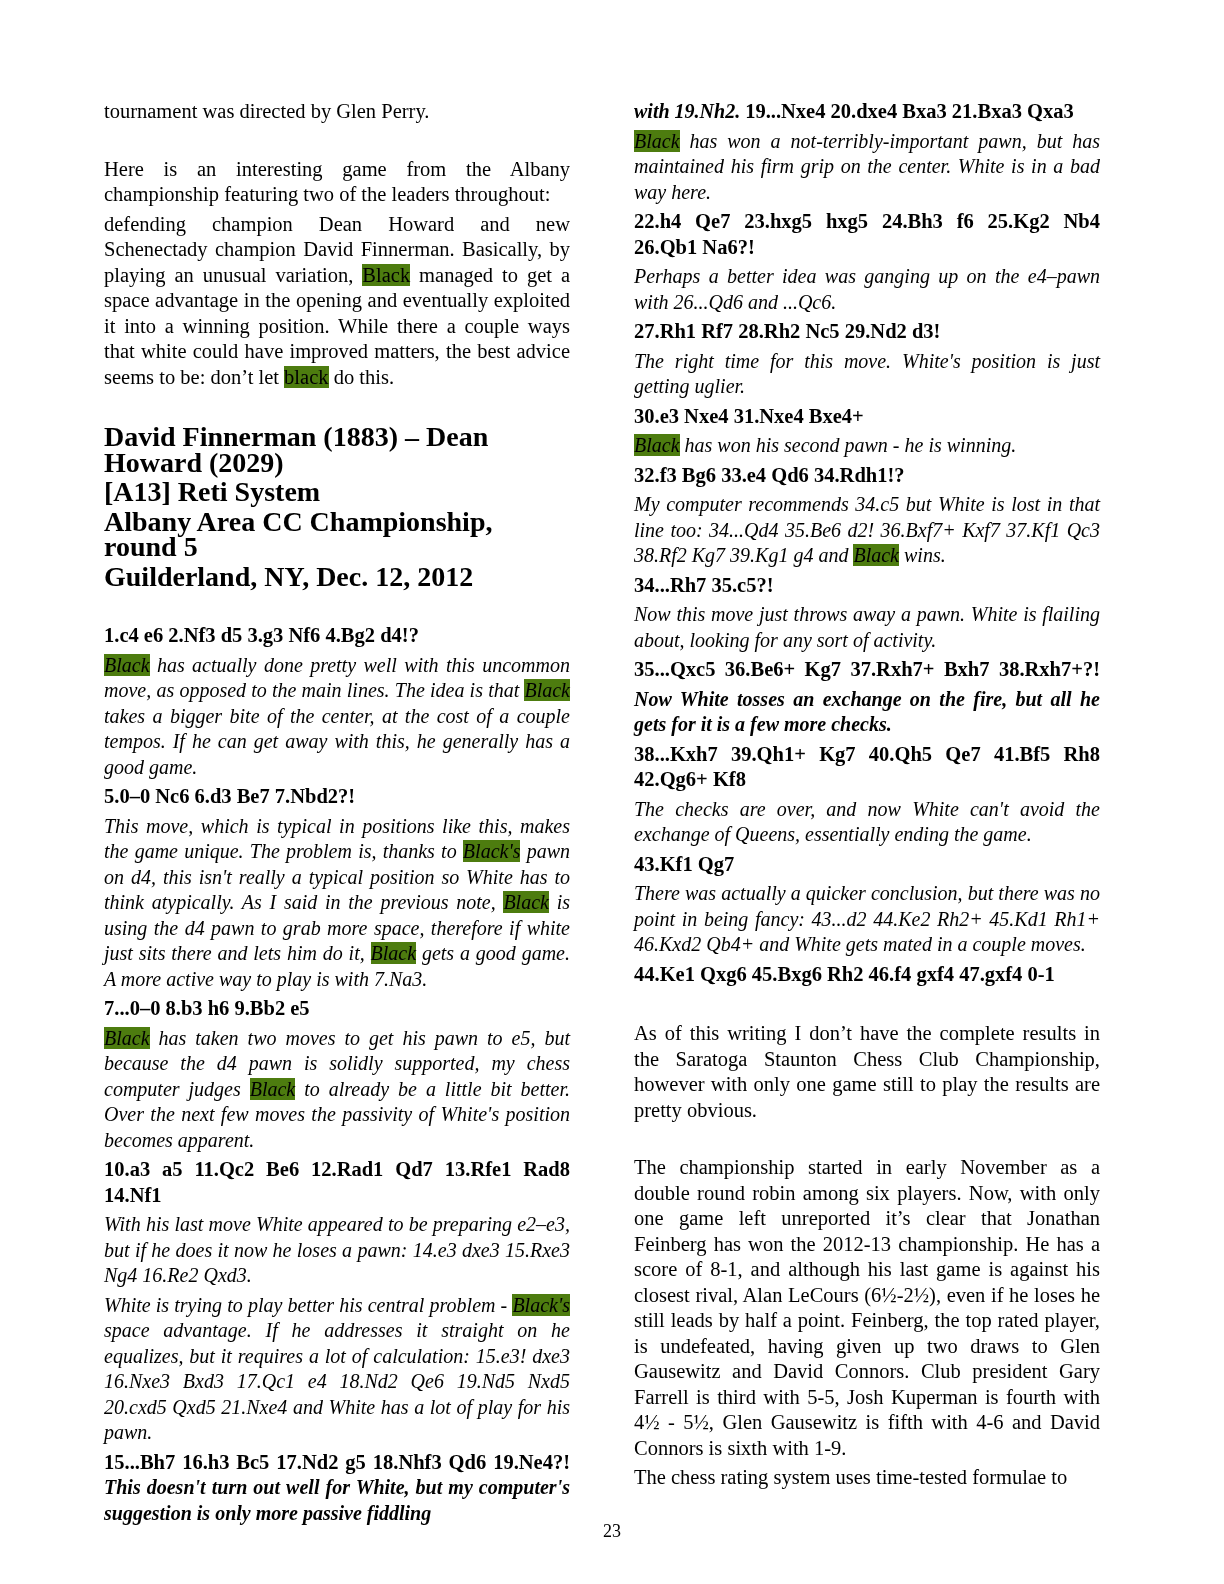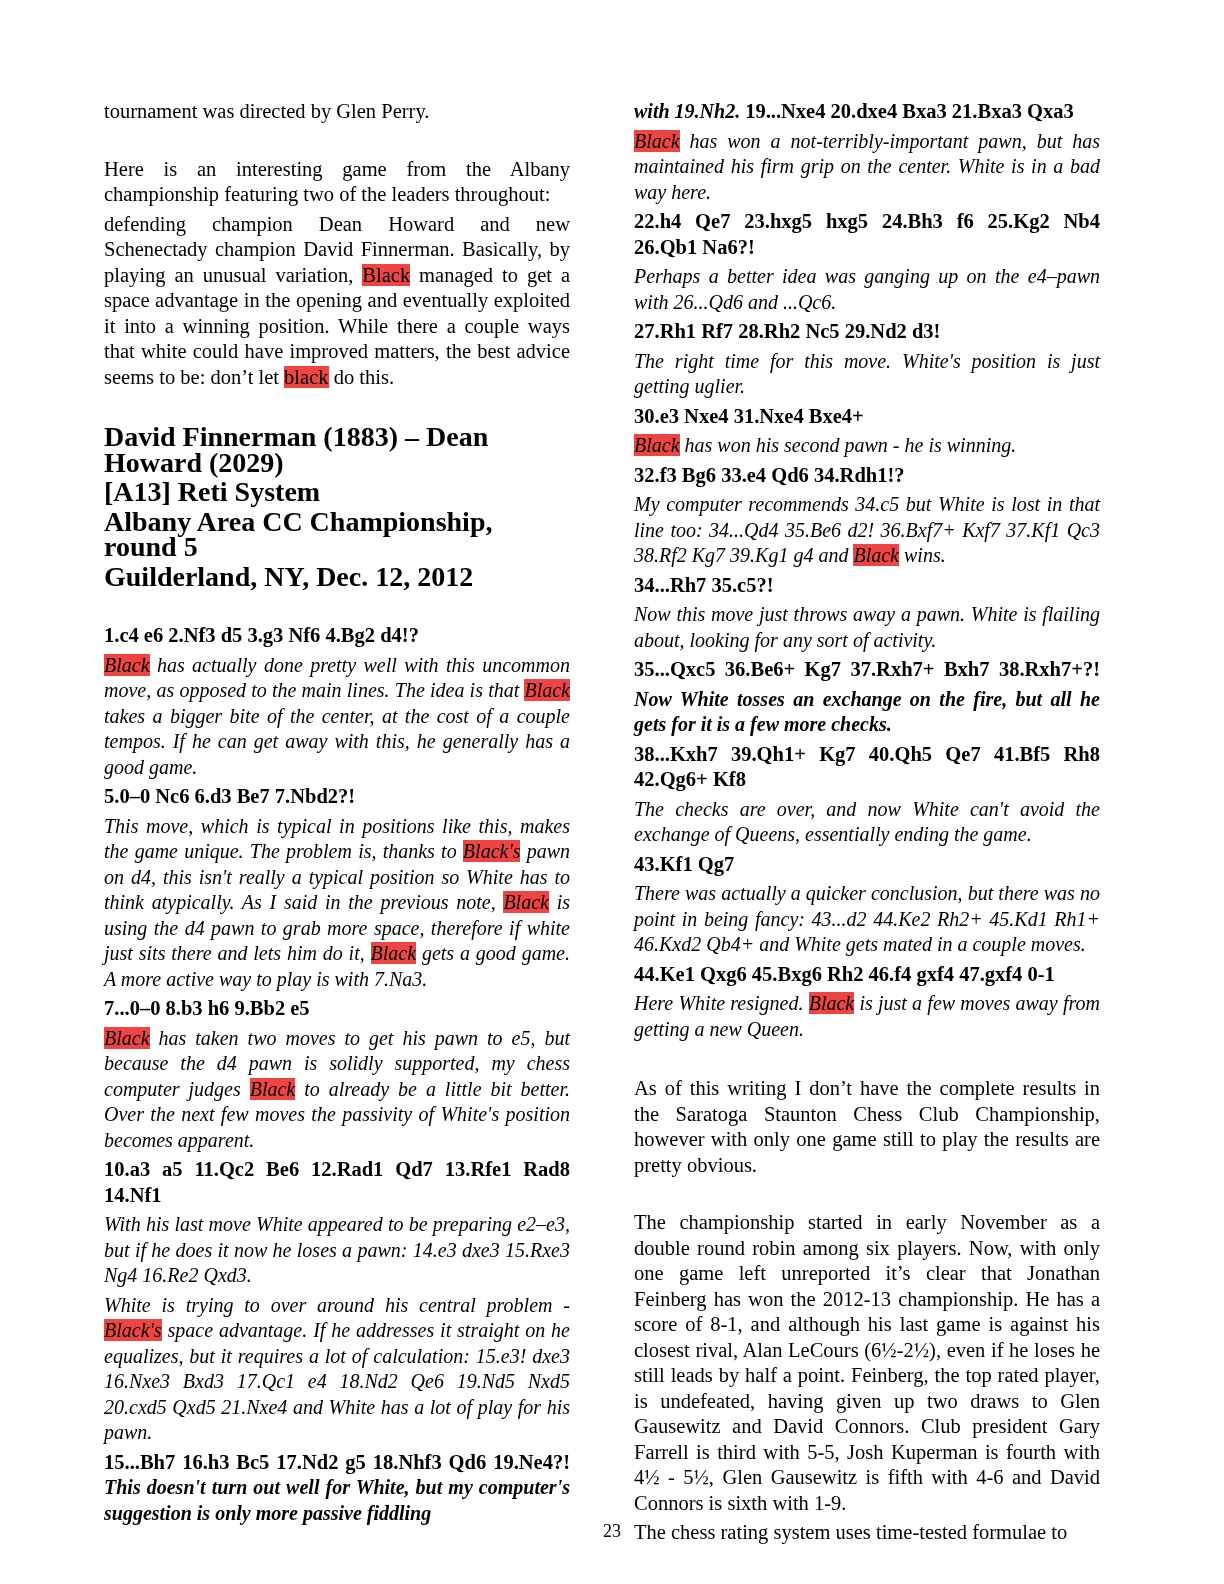--- a/index.html
+++ b/index.html
@@ -31,21 +31,21 @@
     margin: 4px;
     font-size: 20.5px;
     line-height: 25.5px;
     text-align: justify;
     text-justify: inter-word;
   }
   .plain { font-style: normal; }
   .gap-md { height: 24px; }
   .gap-lg { height: 26px; }
   .hl {
-    background: #ef4444;
+    background: #4d7c0f;
   }
   .pageno {
     position: absolute;
     bottom: 42px;
     left: 0;
     width: 100%;
     text-align: center;
     font-size: 18px;
     font-family: "Liberation Serif", serif;
   }
@@ -101,21 +101,21 @@
 
       <p class="moves">5.0–0 Nc6 6.d3 Be7 7.Nbd2?!</p>
       <p class="note"><span>This move, which is typical in positions like this, makes the game unique. The problem is, thanks to </span><span class="hl">Black's</span><span> pawn on d4, this isn't really a typical position so White has to think atypically. As I said in the previous note, </span><span class="hl">Black</span><span> is using the d4 pawn to grab more space, therefore if white just sits there and lets him do it, </span><span class="hl">Black</span><span> gets a good game.  A more active way to play is with 7.Na3.</span></p>
 
       <p class="moves">7...0–0 8.b3 h6 9.Bb2 e5</p>
       <p class="note"><span class="hl">Black</span><span> has taken two moves to get his pawn to e5, but because the d4 pawn is solidly supported, my chess computer judges </span><span class="hl">Black</span><span> to already be a little bit better. Over the next few moves the passivity of White's position becomes apparent.</span></p>
 
       <p class="moves">10.a3 a5 11.Qc2 Be6 12.Rad1 Qd7 13.Rfe1 Rad8 14.Nf1</p>
       <p class="note">With his last move White appeared to be preparing e2–e3, but if he does it now he loses a pawn: 14.e3 dxe3 15.Rxe3 Ng4 16.Re2 Qxd3.</p>
 
-      <p class="note"><span>White is trying to over around his central problem - </span><span class="hl">Black's</span><span> space advantage. If he addresses it straight on he equalizes, but it requires a lot of calculation: 15.e3! dxe3 16.Nxe3 Bxd3 17.Qc1 e4 18.Nd2 Qe6 19.Nd5 Nxd5 20.cxd5 Qxd5 21.Nxe4 and White has a lot of play for his pawn.</span></p>
+      <p class="note"><span>White is trying to play better his central problem - </span><span class="hl">Black's</span><span> space advantage. If he addresses it straight on he equalizes, but it requires a lot of calculation: 15.e3! dxe3 16.Nxe3 Bxd3 17.Qc1 e4 18.Nd2 Qe6 19.Nd5 Nxd5 20.cxd5 Qxd5 21.Nxe4 and White has a lot of play for his pawn.</span></p>
 
       <p class="moves"><span>15...Bh7  16.h3  Bc5  17.Nd2  g5  18.Nhf3  Qd6 19.Ne4?!</span><span class="note"> This doesn't turn out well for White, but my computer's suggestion is only more passive fiddling</span></p>
 
     </div>
 
     <div class="col">
 
       <p class="moves"><span class="note">with 19.Nh2. </span><span>19...Nxe4 20.dxe4 Bxa3 21.Bxa3 Qxa3</span></p>
       <p class="note"><span class="hl">Black</span><span> has won a not-terribly-important pawn, but has maintained his firm grip on the center. White is in a bad way here.</span></p>
 
@@ -139,21 +139,20 @@
 
       <p class="note"></p>
 
       <p class="moves">38...Kxh7  39.Qh1+  Kg7  40.Qh5  Qe7  41.Bf5  Rh8 42.Qg6+ Kf8</p>
       <p class="note">The checks are over, and now White can't avoid the exchange of Queens, essentially ending the game.</p>
 
       <p class="moves">43.Kf1 Qg7</p>
       <p class="note">There was actually a quicker conclusion, but there was no point in being fancy: 43...d2 44.Ke2 Rh2+ 45.Kd1 Rh1+ 46.Kxd2 Qb4+ and White gets mated in a couple moves.</p>
 
       <p class="moves">44.Ke1 Qxg6 45.Bxg6 Rh2 46.f4 gxf4 47.gxf4 0-1</p>
-      <p class="note"><span>Here White resigned.  </span><span class="hl">Black</span><span> is just a few moves away from getting a new Queen.</span></p>
 
       <div class="gap-lg"></div>
 
       <p class="plain">As of this writing I don’t have the complete results in the Saratoga Staunton Chess Club Championship, however with only one game still to play the results are pretty obvious.</p>
 
       <div class="gap-md"></div>
 
       <p class="plain">The championship started in early November as a double round robin among six players. Now, with only one game left unreported it’s clear that Jonathan Feinberg has won the 2012-13 championship. He has a score of 8-1, and although his last game is against his closest rival, Alan LeCours (6½-2½), even if he loses he still leads by half a point. Feinberg, the top rated player, is undefeated, having given up two draws to Glen Gausewitz and David Connors. Club president Gary Farrell is third with 5-5, Josh Kuperman is fourth with 4½ - 5½, Glen Gausewitz is fifth with 4-6 and David Connors is sixth with 1-9.</p>
 
       <p class="plain">The chess rating system uses time-tested formulae to</p>

